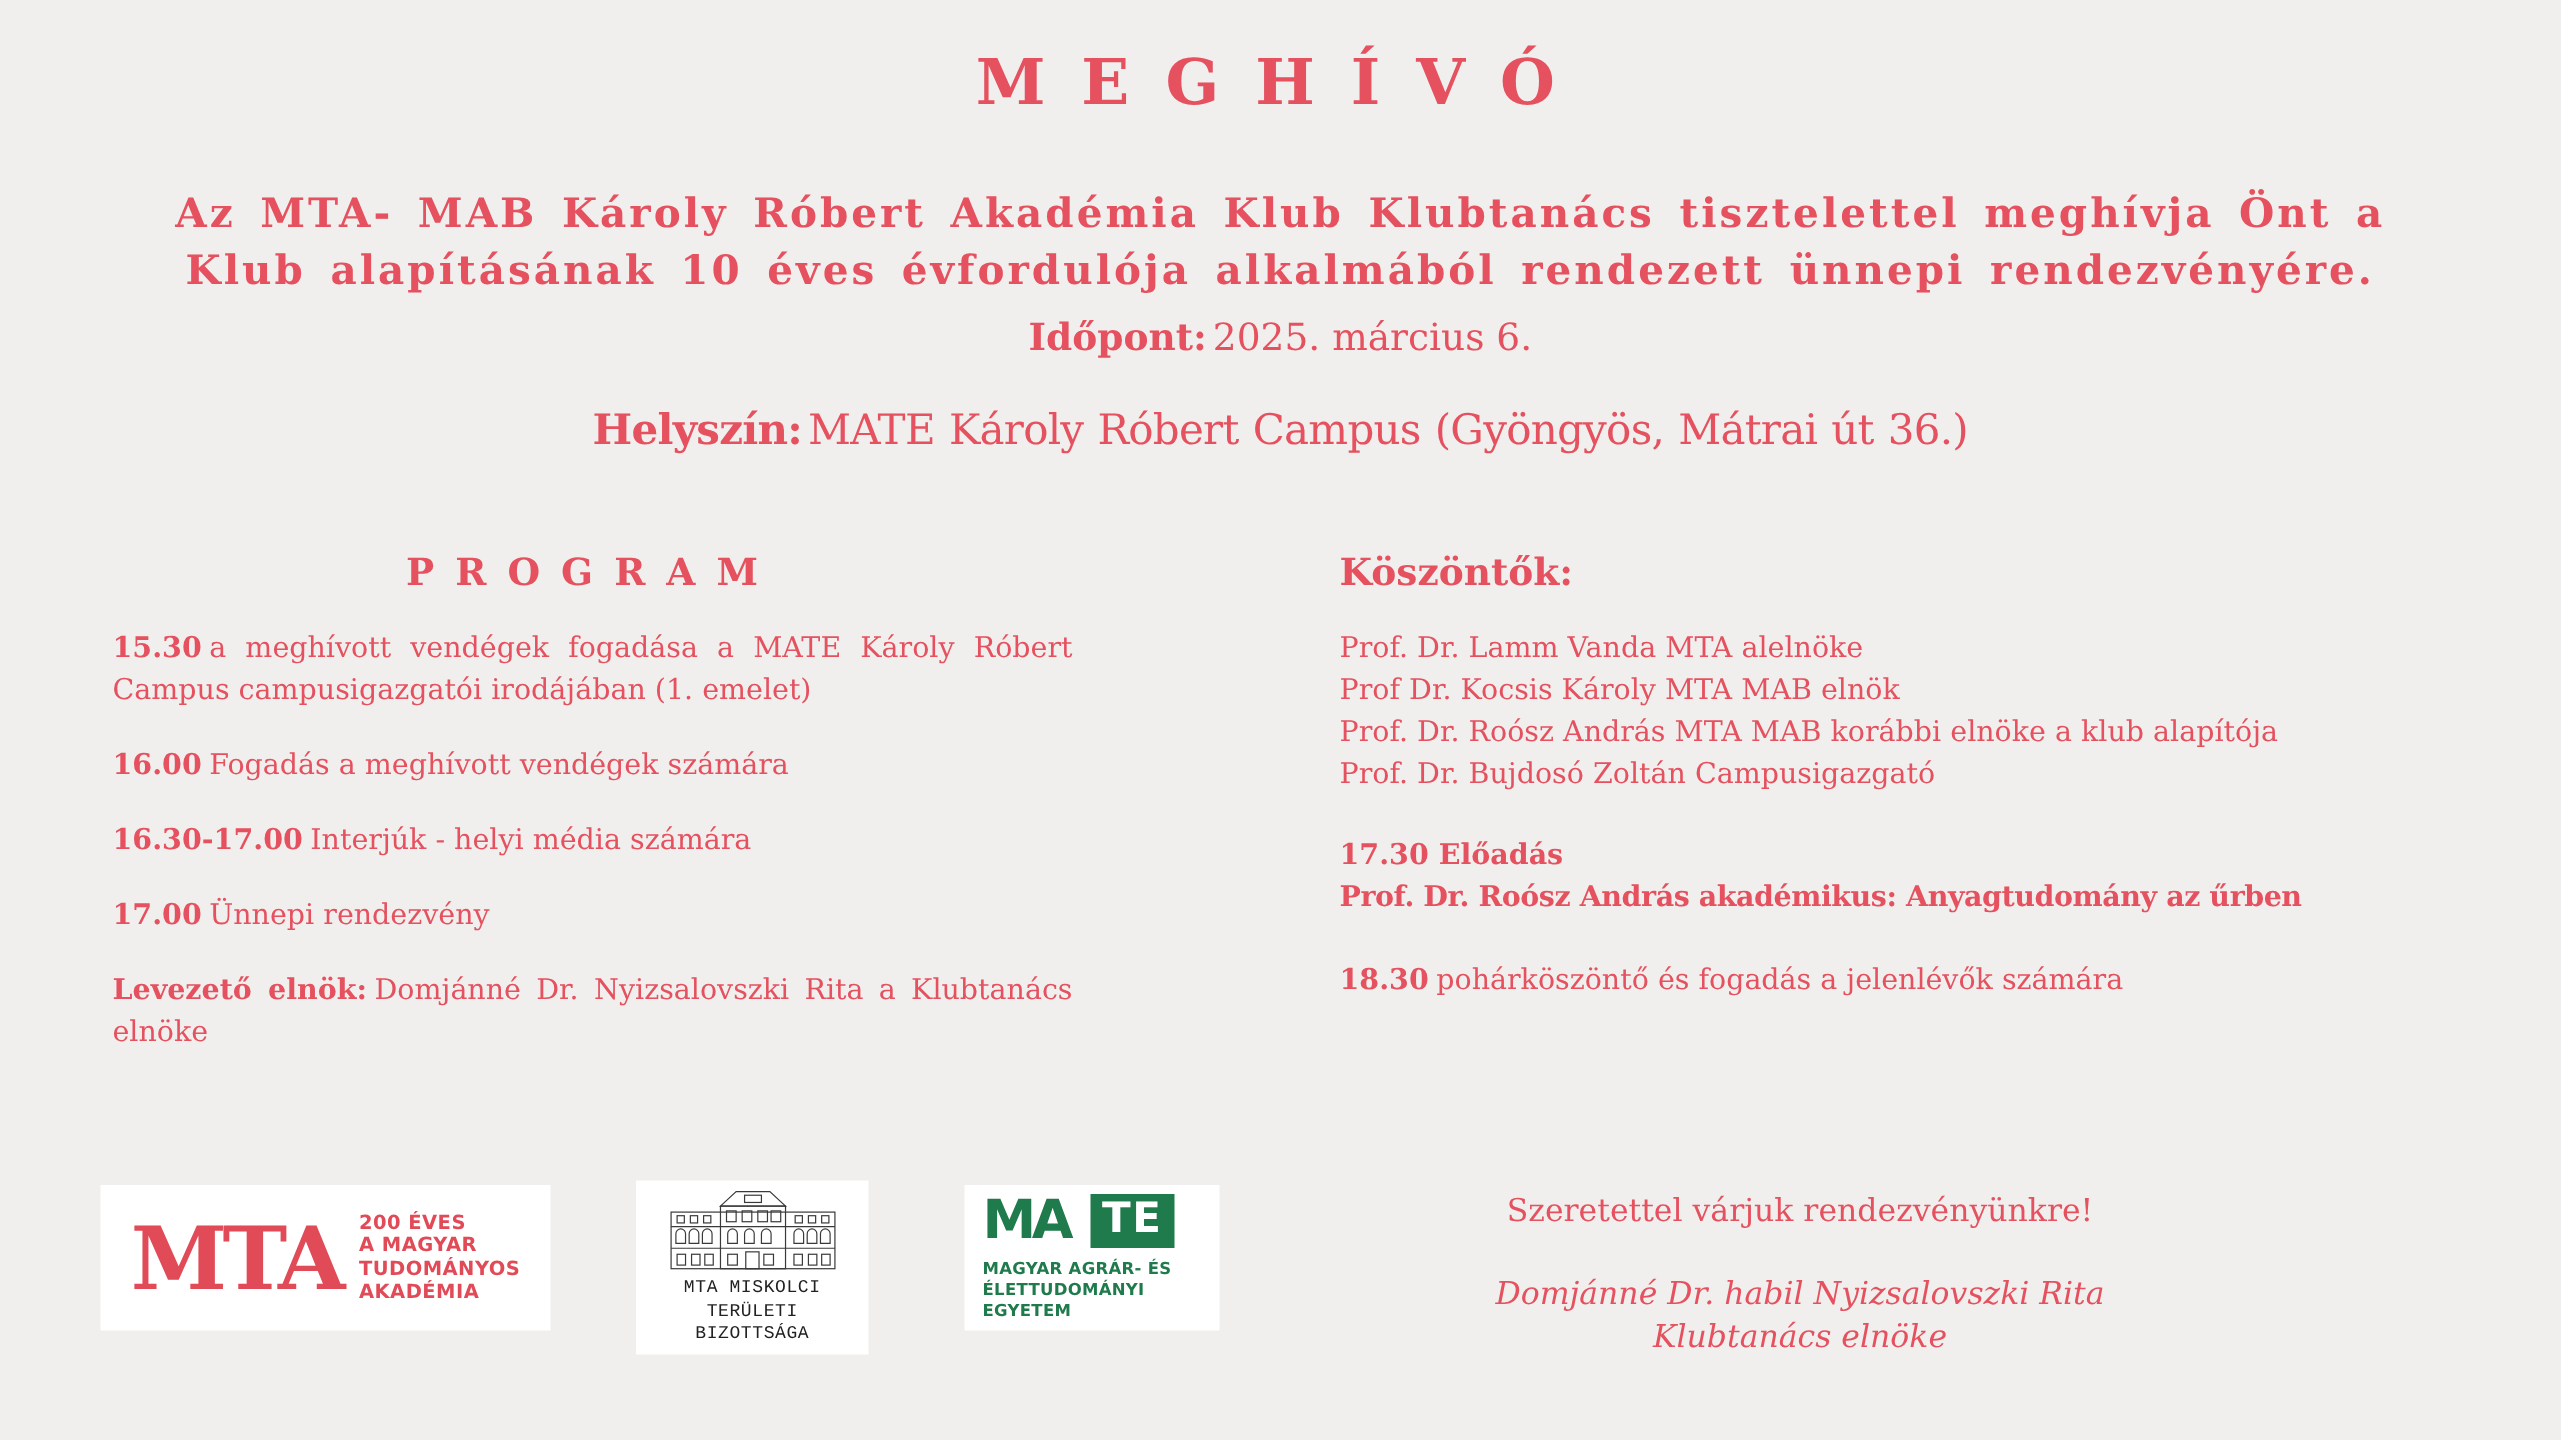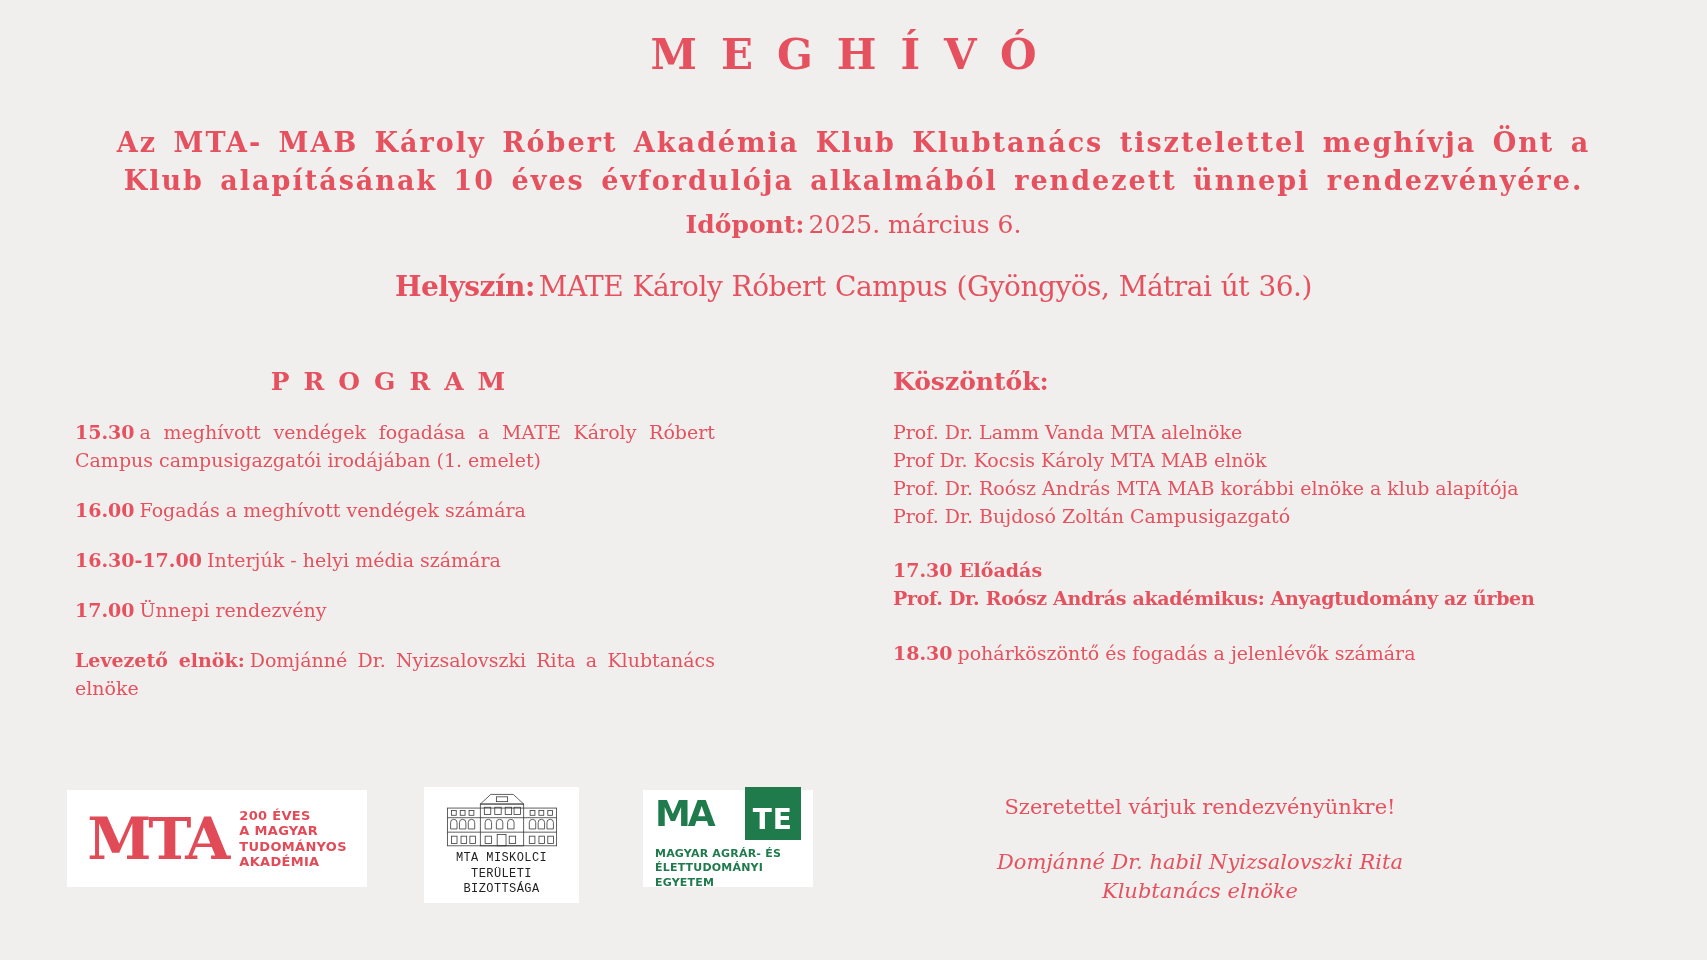--- a/index.html
+++ b/index.html
@@ -92,29 +92,29 @@
   .mab-text{
     font-family:Liberation Mono, monospace;font-size:12px;line-height:1.3;
     color:var(--ink);text-align:center;letter-spacing:0.4px;margin-top:3px;
   }
   .mab-text span{display:block;}
   .mate-box{
     width:170px;height:97px;
     display:flex;flex-direction:column;justify-content:center;
     padding:8px 12px;
   }
-  .mate-logo-row{display:flex;align-items:center;gap:14px;margin-bottom:7px;justify-content:space-between;}
+  .mate-logo-row{display:flex;align-items:center;gap:14px;margin-bottom:7px;}
   .mate-ma{
     font-family:"DejaVu Sans",sans-serif;font-weight:bold;
     font-size:36px;line-height:1;color:var(--green);letter-spacing:-3px;
   }
   .mate-te{
     font-family:"DejaVu Sans",sans-serif;font-weight:bold;
     font-size:28px;line-height:1;color:#ffffff;background:var(--green);
-    padding:19px 8px 6px 8px;letter-spacing:1px;
+    padding:2px 8px 6px 8px;letter-spacing:1px;
   }
   .mate-tagline{
     font-family:"DejaVu Sans",sans-serif;font-weight:bold;
     font-size:11px;line-height:1.3;color:var(--green);letter-spacing:0.2px;
   }
   .mate-tagline span{display:block;}
   svg .ln{stroke:#3a3a3a;fill:none;stroke-width:1;}
 </style>
 </head>
 <body>

